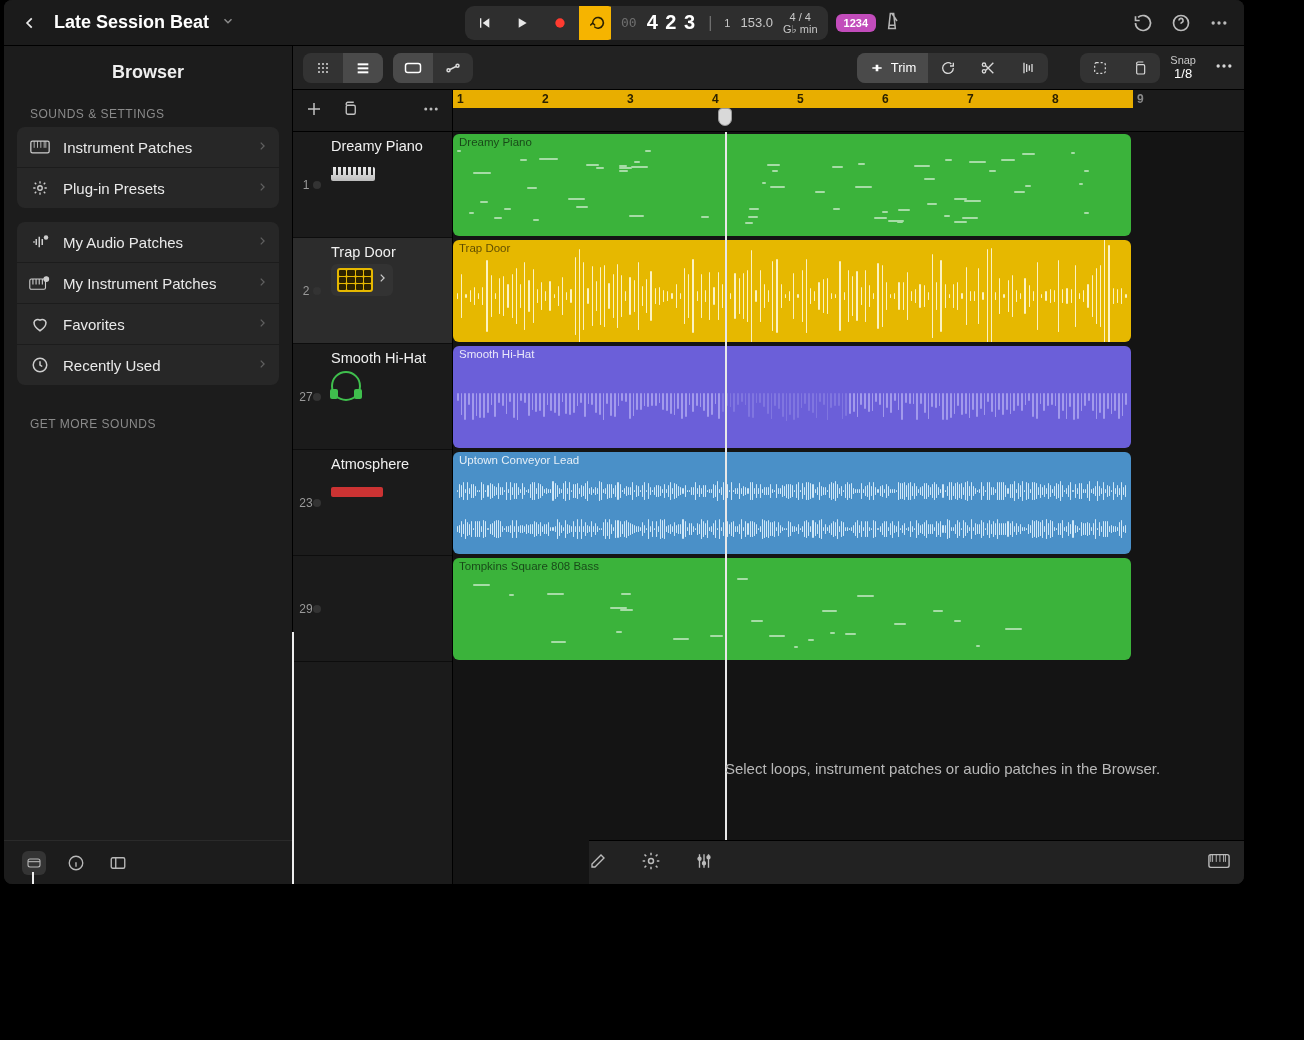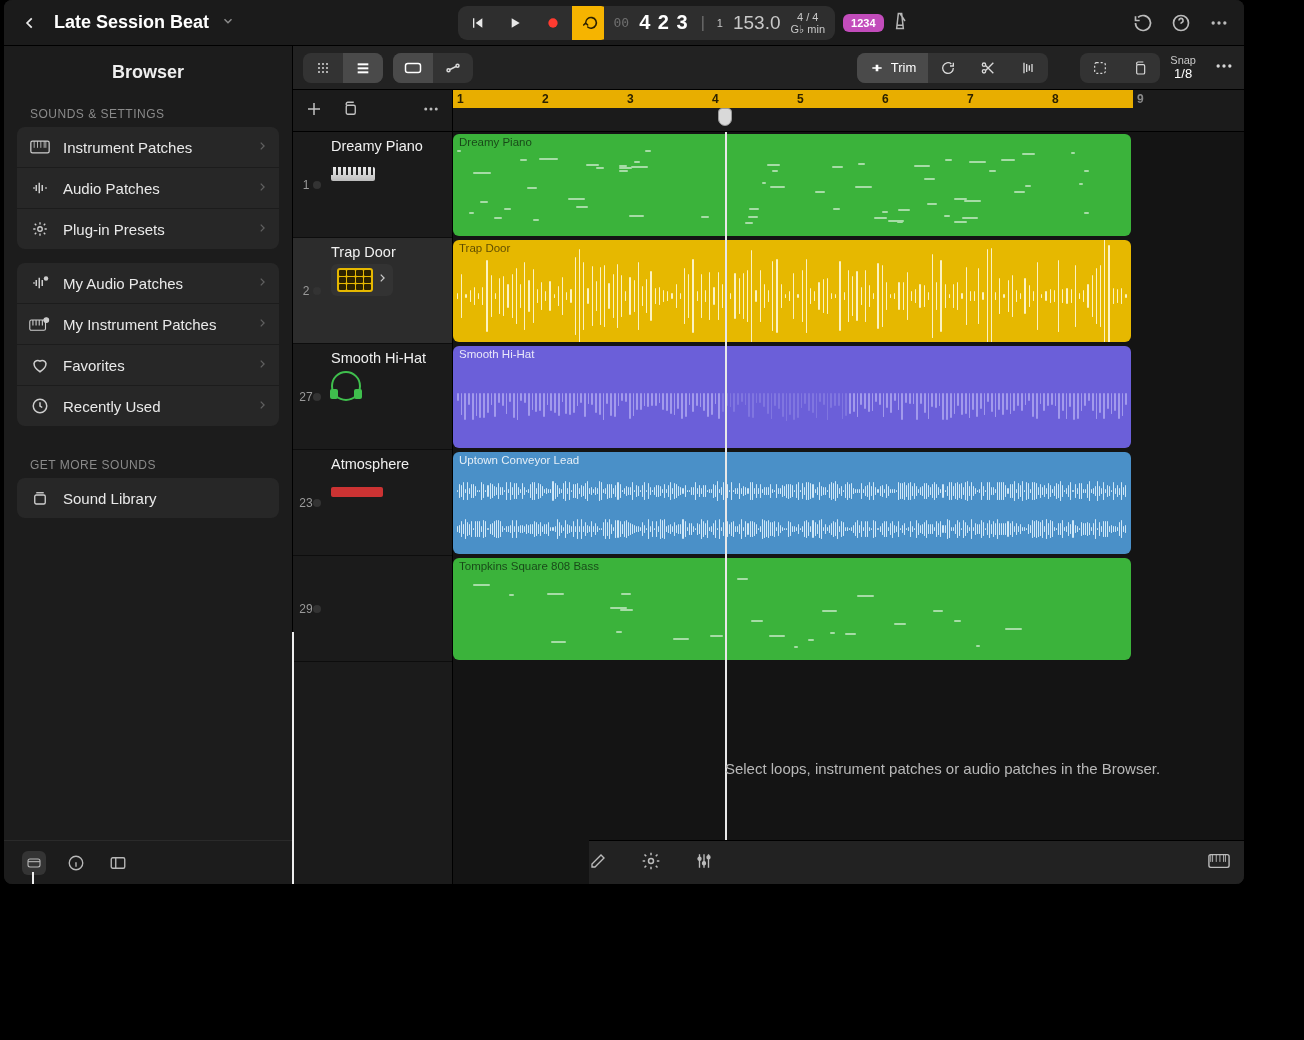--- a/index.html
+++ b/index.html
@@ -152,21 +152,21 @@
             <svg width="18" height="16" viewBox="0 0 24 24">
               <path d="M4 12a8 8 0 1 1 3 6M4 12l-3 3M4 12l3 3" fill="none" stroke="#2b2100" stroke-width="2.4" stroke-linecap="round"></path>
             </svg>
           </button>
       </div>
       <div class="lcd">
         <span style="font-size:13px;color:#6e6e6e;font-family:Menlo,monospace;">00</span>
         <span class="big">4 2 3</span>
         <span style="color:#707070;padding:0 2px;">|</span>
         <span class="sm">1</span>
-        <span class="sm" style="font-size:19px">153.0</span>
+        <span class="sm" style="font-size:13px">153.0</span>
         <div class="col">
           <span class="sm">4 / 4</span>
           <span class="sm">G♭ min</span>
         </div>
       </div>
       <span class="badge" style="margin-left:8px;">1234</span>
       <span class="metro ic">
         <svg width="20" height="20" viewBox="0 0 24 24" fill="none" stroke="#d0d0d0" stroke-width="1.8">
             <path d="M8 21h8L14 3h-4zM9 17h6M12 3l6 9"></path>
           </svg>
@@ -202,31 +202,20 @@
       <div class="sb-section">SOUNDS &amp; SETTINGS</div>
       <div class="sb-list" id="sb-list-1">
           <div class="sb-item">
             <span class="ic">
               <svg width="20" height="14" viewBox="0 0 24 16" fill="#e0e0e0">
                 <rect x="1" y="1" width="22" height="14" rx="2" fill="none" stroke="#e0e0e0" stroke-width="1.5"></rect>
                 <path d="M5 1v8M9 1v8M13 1v8M17 1v8M19 1v8" stroke="#e0e0e0"></path>
               </svg>
             </span>
       <span class="lbl">Instrument Patches</span>
-      <span class="chv"><svg width="10" height="12" viewBox="0 0 24 24" fill="none" stroke="#999" stroke-width="3">
-                <path d="M9 4l8 8-8 8"></path>
-              </svg></span>
-          </div>
-          <div class="sb-item">
-            <span class="ic">
-              <svg width="18" height="18" viewBox="0 0 24 24" fill="none" stroke="#e0e0e0" stroke-width="2">
-                <path d="M3 12h2M7 8v8M11 5v14M15 8v8M19 12h2"></path>
-              </svg>
-            </span>
-      <span class="lbl">Audio Patches</span>
       <span class="chv"><svg width="10" height="12" viewBox="0 0 24 24" fill="none" stroke="#999" stroke-width="3">
                 <path d="M9 4l8 8-8 8"></path>
               </svg></span>
           </div>
           <div class="sb-item">
             <span class="ic">
               <svg width="18" height="18" viewBox="0 0 24 24" fill="none" stroke="#e0e0e0" stroke-width="1.8">
                 <circle cx="12" cy="12" r="3"></circle>
                 <path d="M12 3v3M12 18v3M5 5l2 2M17 17l2 2M3 12h3M18 12h3M5 19l2-2M17 7l2-2"></path>
               </svg>
@@ -282,31 +271,20 @@
                 <path d="M12 7v5l3 2"></path>
               </svg>
             </span>
       <span class="lbl">Recently Used</span>
       <span class="chv"><svg width="10" height="12" viewBox="0 0 24 24" fill="none" stroke="#999" stroke-width="3">
                 <path d="M9 4l8 8-8 8"></path>
               </svg></span>
           </div>
         </div>
       <div class="sb-section" style="margin-top:18px;">GET MORE SOUNDS</div>
-      <div class="sb-list">
-        <div class="sb-item" style="border-radius:8px;">
-          <span class="ic">
-              <svg width="18" height="18" viewBox="0 0 24 24" fill="none" stroke="#e0e0e0" stroke-width="1.8">
-                <rect x="5" y="8" width="14" height="12" rx="2"></rect>
-                <path d="M7 5h10"></path>
-              </svg>
-            </span>
-          <span class="lbl">Sound Library</span>
-        </div>
-      </div>
 
       <div class="sb-foot">
         <span class="ic sel">
             <svg width="18" height="18" viewBox="0 0 24 24" fill="none" stroke="#e0e0e0" stroke-width="1.6">
               <rect x="3" y="6" width="18" height="12" rx="3"></rect>
               <path d="M3 10h18"></path>
             </svg>
           </span>
         <span class="ic">
             <svg width="18" height="18" viewBox="0 0 24 24" fill="none" stroke="#e0e0e0" stroke-width="1.8">

